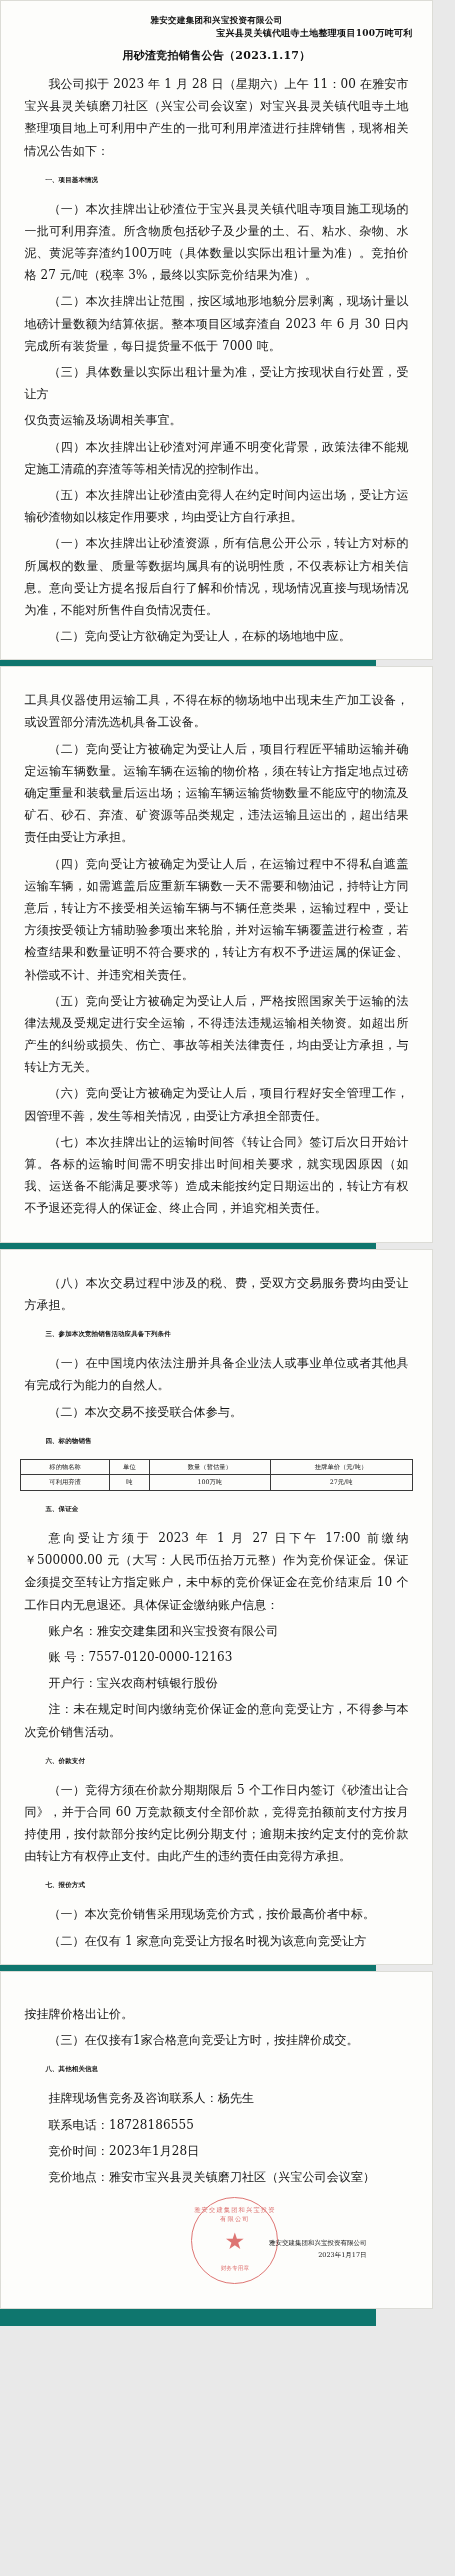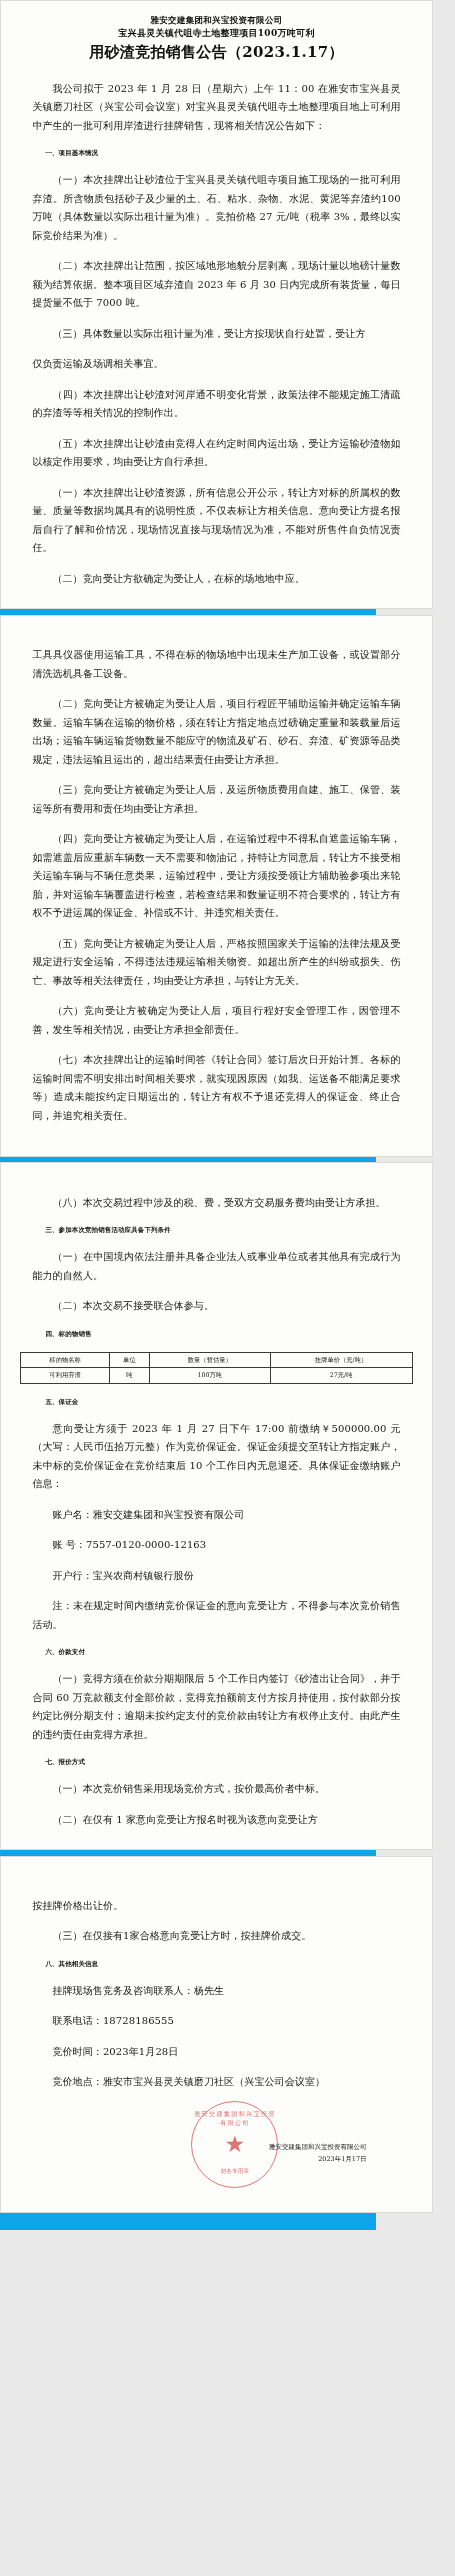--- a/index.html
+++ b/index.html
@@ -7,21 +7,21 @@
     padding: 0;
     background: #e9e9e9;
   }
   body {
     font-family: "DejaVu Sans", "Liberation Sans", sans-serif;
     width: 456px;
   }
   .page {
     width: 376px;
     position: relative;
-    background: #0ea5e9;
+    background: #0f766e;
     padding-bottom: 11.4px;
   }
   .sheet {
     background: #fdfdfb;
     margin: 0 auto;
     width: 433px;
     box-sizing: border-box;
     padding: 8px 19.4px 8px 19.4px;
     border: 0.6px solid #dcdcd6;
     margin-bottom: 5.7px;
@@ -39,35 +39,36 @@
     letter-spacing: 0.3px;
     color: #111;
   }
   .t2 {
     font-family: "DejaVu Serif", "Liberation Serif", serif;
     font-weight: bold;
     font-size: 9px;
     letter-spacing: 0.3px;
     color: #111;
     margin-top: 1.1px;
+    text-align: right;
   }
   .t3 {
     font-family: "DejaVu Serif", "Liberation Serif", serif;
     font-weight: bold;
-    font-size: 15px;
+    font-size: 11px;
     letter-spacing: 0.3px;
     color: #111;
-    margin-top: 0;
+    margin-top: 7px;
   }
   p.para {
     font-family: "DejaVu Serif", "Liberation Serif", serif;
-    font-size: 10px;
+    font-size: 12px;
     line-height: 1.85;
     color: #141414;
-    margin: 12px;
+    margin: 4px;
     text-align: justify;
     text-indent: 2em;
     letter-spacing: 0.1px;
   }
   p.para.noindent { text-indent: 0; }
   p.head {
     font-family: "DejaVu Serif", "Liberation Serif", serif;
     font-size: 6.5px;
     line-height: 1.85;
     color: #141414;
@@ -176,21 +177,20 @@
     <p class="para">（四）本次挂牌出让砂渣对河岸通不明变化背景，政策法律不能规定施工清疏的弃渣等等相关情况的控制作出。</p>
     <p class="para">（五）本次挂牌出让砂渣由竞得人在约定时间内运出场，受让方运输砂渣物如以核定作用要求，均由受让方自行承担。</p>
     <p class="para">（一）本次挂牌出让砂渣资源，所有信息公开公示，转让方对标的所属权的数量、质量等数据均属具有的说明性质，不仅表标让方相关信息。意向受让方提名报后自行了解和价情况，现场情况直接与现场情况为准，不能对所售件自负情况责任。</p>
     <p class="para">（二）竞向受让方欲确定为受让人，在标的场地地中应。</p>
   </div>
 
   <div class="sheet">
     <div class="spacer-md"></div>
     <p class="para noindent">工具具仪器使用运输工具，不得在标的物场地中出现未生产加工设备，或设置部分清洗选机具备工设备。</p>
     <p class="para">（二）竞向受让方被确定为受让人后，项目行程匠平辅助运输并确定运输车辆数量。运输车辆在运输的物价格，须在转让方指定地点过磅确定重量和装载量后运出场；运输车辆运输货物数量不能应守的物流及矿石、砂石、弃渣、矿资源等品类规定，违法运输且运出的，超出结果责任由受让方承担。</p>
-    <p class="para">（三）竞向受让方被确定为受让人后，及运所物质费用自建、施工、保管、装运等所有费用和责任均由受让方承担。</p>
     <p class="para">（四）竞向受让方被确定为受让人后，在运输过程中不得私自遮盖运输车辆，如需遮盖后应重新车辆数一天不需要和物油记，持特让方同意后，转让方不接受相关运输车辆与不辆任意类果，运输过程中，受让方须按受领让方辅助验参项出来轮胎，并对运输车辆覆盖进行检查，若检查结果和数量证明不符合要求的，转让方有权不予进运属的保证金、补偿或不计、并违究相关责任。</p>
     <p class="para">（五）竞向受让方被确定为受让人后，严格按照国家关于运输的法律法规及受规定进行安全运输，不得违法违规运输相关物资。如超出所产生的纠纷或损失、伤亡、事故等相关法律责任，均由受让方承担，与转让方无关。</p>
     <p class="para">（六）竞向受让方被确定为受让人后，项目行程好安全管理工作，因管理不善，发生等相关情况，由受让方承担全部责任。</p>
     <p class="para">（七）本次挂牌出让的运输时间答《转让合同》签订后次日开始计算。各标的运输时间需不明安排出时间相关要求，就实现因原因（如我、运送备不能满足要求等）造成未能按约定日期运出的，转让方有权不予退还竞得人的保证金、终止合同，并追究相关责任。</p>
     <div class="spacer-md"></div>
   </div>
 
   <div class="sheet">
     <div class="spacer-md"></div>
     <p class="para">（八）本次交易过程中涉及的税、费，受双方交易服务费均由受让方承担。</p>

